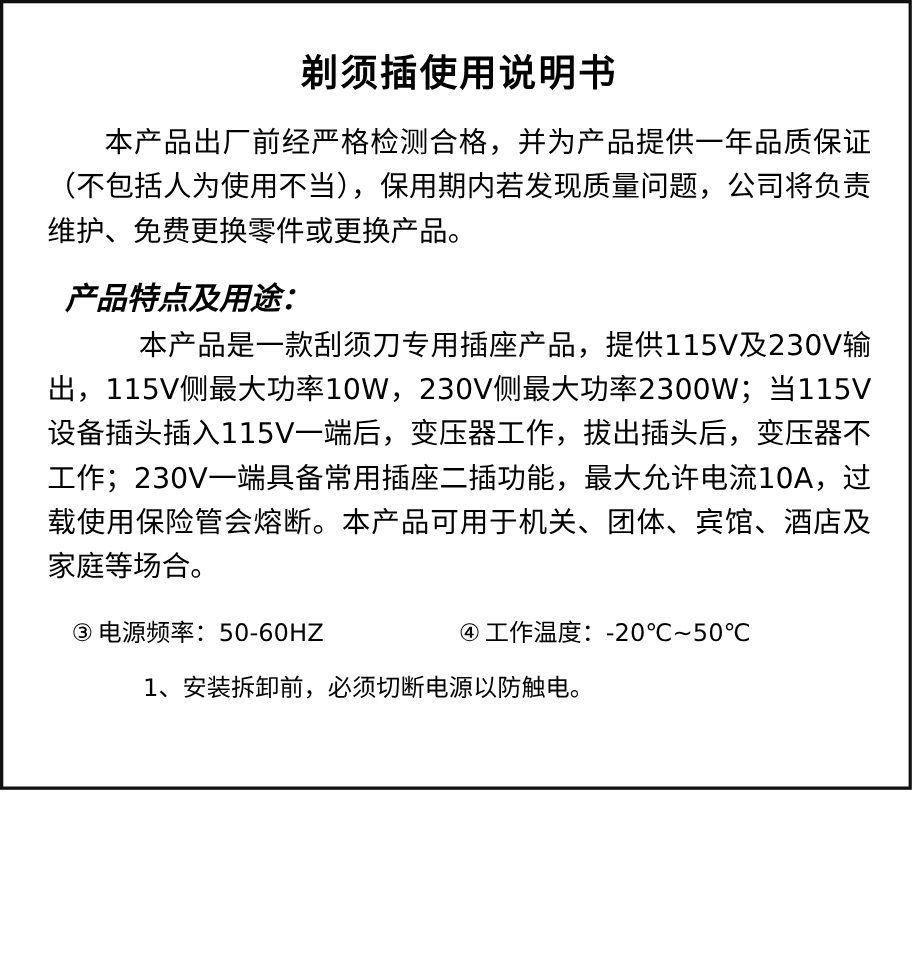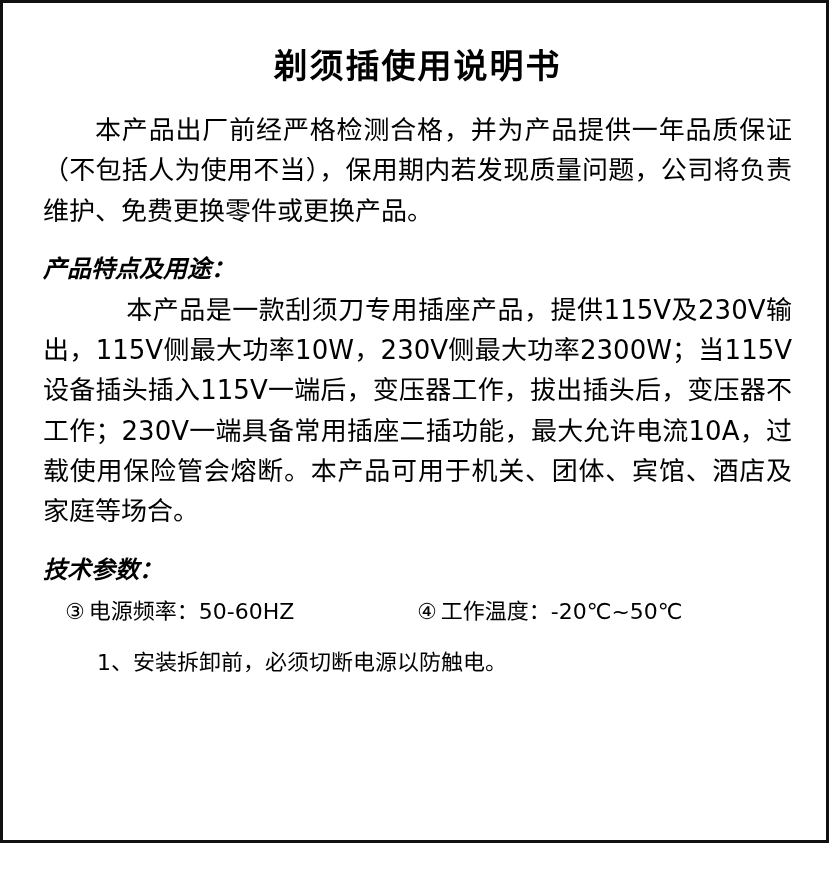--- a/index.html
+++ b/index.html
@@ -10,21 +10,21 @@
   body {
     width: 829px;
     height: 887px;
     font-family: "DejaVu Sans", "Liberation Sans", sans-serif;
     color: #000000;
     overflow: hidden;
   }
   .page {
     position: relative;
     width: 829px;
-    height: 843px;
+    height: 718px;
     box-sizing: border-box;
     border: 3px solid #111111;
     background: #ffffff;
   }
   .inner {
     position: absolute;
     left: 0;
     top: 0;
     right: 0;
     bottom: 0;
@@ -45,24 +45,24 @@
     text-align: justify;
     margin: 0 0 18px 0;
   }
   .indent2 {
     text-indent: 2em;
   }
   .indent3 {
     text-indent: 3.2em;
   }
   .section-heading {
-    font-size: 24px;
+    font-size: 28px;
     font-weight: bold;
     font-style: italic;
-    margin: 0 0 6px 0;
+    margin: 0 0 6px 16px;
   }
   .section-block {
     margin-bottom: 16px;
   }
   .spec-table {
     width: 100%;
     border-collapse: collapse;
     font-size: 22px;
     margin-left: 22px;
   }
@@ -81,20 +81,21 @@
   .notes-list {
     margin: 0;
     padding: 0 0 0 54px;
     list-style: none;
     font-size: 22px;
     line-height: 1.5;
   }
   .notes-list li {
     margin-bottom: 3px;
     text-align: justify;
+    margin-left: 33px;
   }
   .note-idx {
     display: inline;
   }
   .note-text {
     display: inline;
   }
 </style>
 </head>
 <body>
@@ -105,21 +106,20 @@
     <h1 class="doc-title">剃须插使用说明书</h1>
 
     <p class="para indent2">本产品出厂前经严格检测合格，并为产品提供一年品质保证（不包括人为使用不当），保用期内若发现质量问题，公司将负责维护、免费更换零件或更换产品。</p>
 
     <div class="section-block">
       <div class="section-heading">产品特点及用途：</div>
       <p class="para indent3">本产品是一款刮须刀专用插座产品，提供115V及230V输出，115V侧最大功率10W，230V侧最大功率2300W；当115V设备插头插入115V一端后，变压器工作，拔出插头后，变压器不工作；230V一端具备常用插座二插功能，最大允许电流10A，过载使用保险管会熔断。本产品可用于机关、团体、宾馆、酒店及家庭等场合。</p>
     </div>
 
     <div class="section-block">
-      <div class="section-heading">技术参数：</div>
       <table class="spec-table">
         <tbody>
           <tr>
             <td class="col-left">
               <span class="num-circle">③</span><span>电源频率：</span><span>50-60HZ</span>
             </td>
             <td>
               <span class="num-circle">④</span><span>工作温度：</span><span>-20℃~50℃</span>
             </td>
           </tr>

